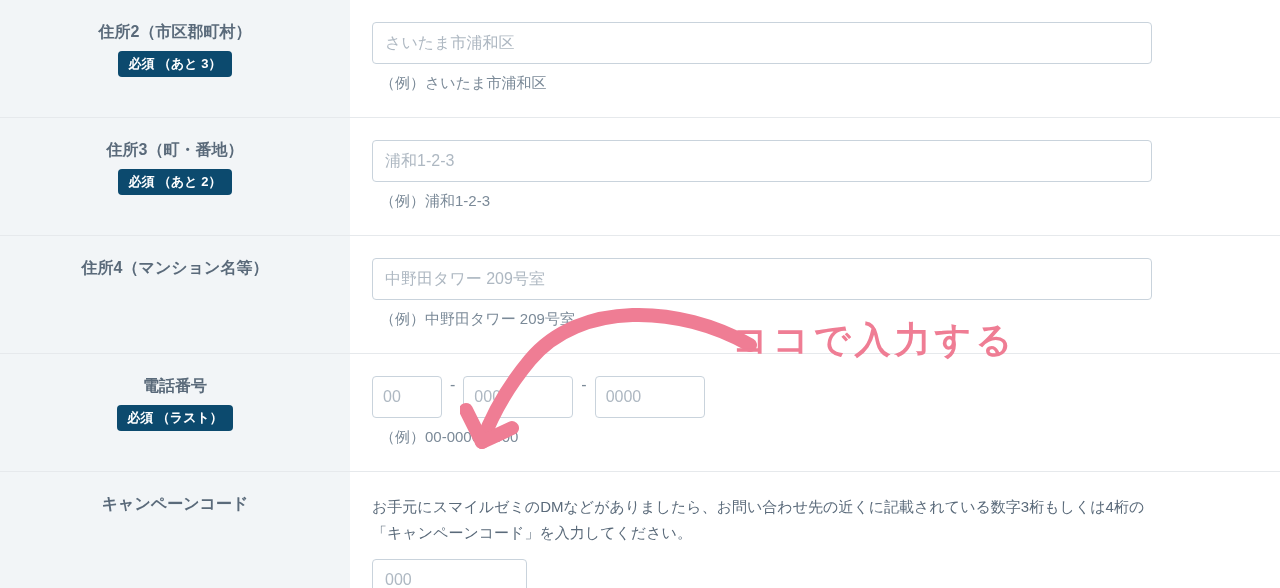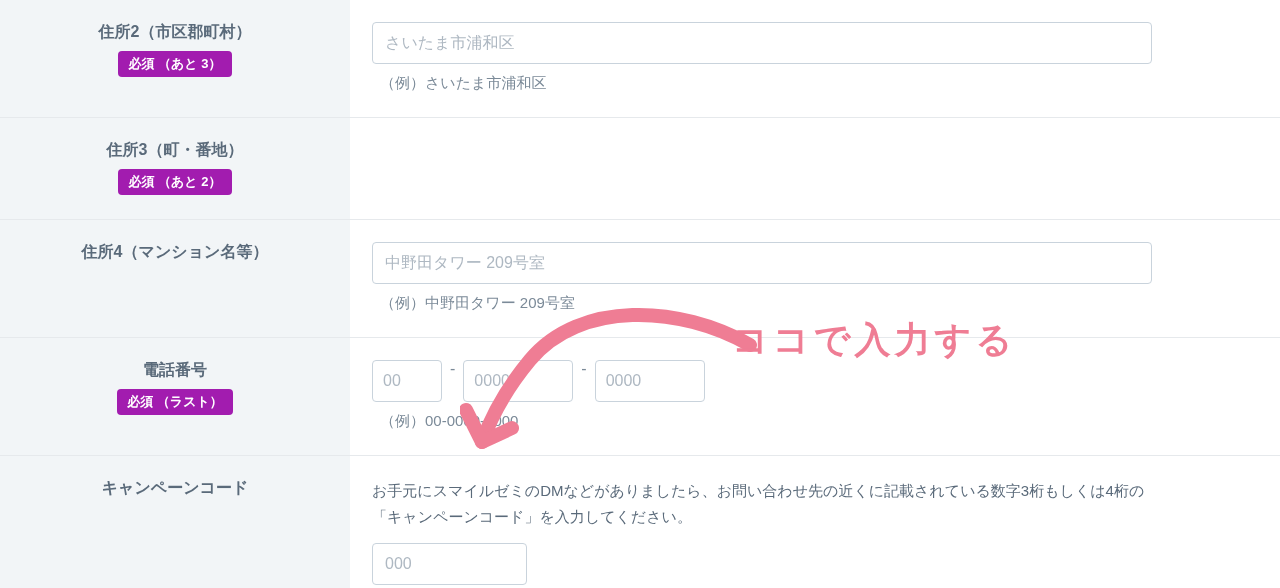--- a/index.html
+++ b/index.html
@@ -25,21 +25,21 @@
     text-align: center;
   }
   .label-text {
     font-size: 16px;
     font-weight: bold;
     color: #5a6a7a;
     margin-bottom: 8px;
   }
   .badge {
     display: inline-block;
-    background: #a21caf;
+    background: #0c4a6e;
     color: #fff;
     font-size: 13px;
     font-weight: bold;
     padding: 4px 10px;
     border-radius: 4px;
   }
   .input-col {
     flex: 1;
     padding: 22px 38px 24px 22px;
   }
@@ -130,20 +130,24 @@
       <input type="text" class="text-input" placeholder="さいたま市浦和区" style="">
       <div class="hint">（例）さいたま市浦和区</div>
     </div>
   </div>
 
   <div class="row">
     <div class="label-col">
       <div class="label-text">住所3（町・番地）</div>
       <span class="badge">必須 （あと 2）</span>
     </div>
+    <div class="input-col">
+      <input type="text" class="text-input" placeholder="浦和1-2-3" style="">
+      <div class="hint">（例）浦和1-2-3</div>
+    </div>
   </div>
 
   <div class="row">
     <div class="label-col">
       <div class="label-text">住所4（マンション名等）</div>
     </div>
     <div class="input-col">
       <input type="text" class="text-input" placeholder="中野田タワー 209号室" style="">
       <div class="hint">（例）中野田タワー 209号室</div>
     </div>

